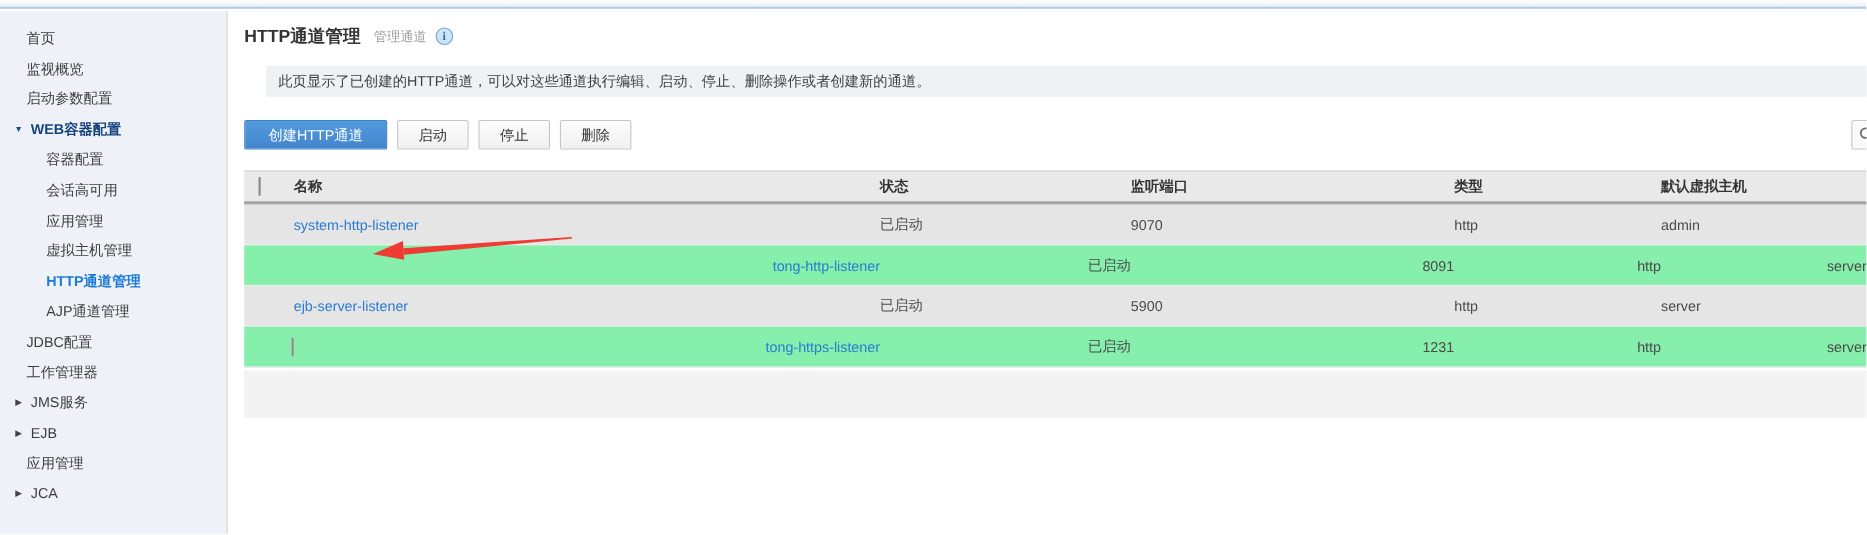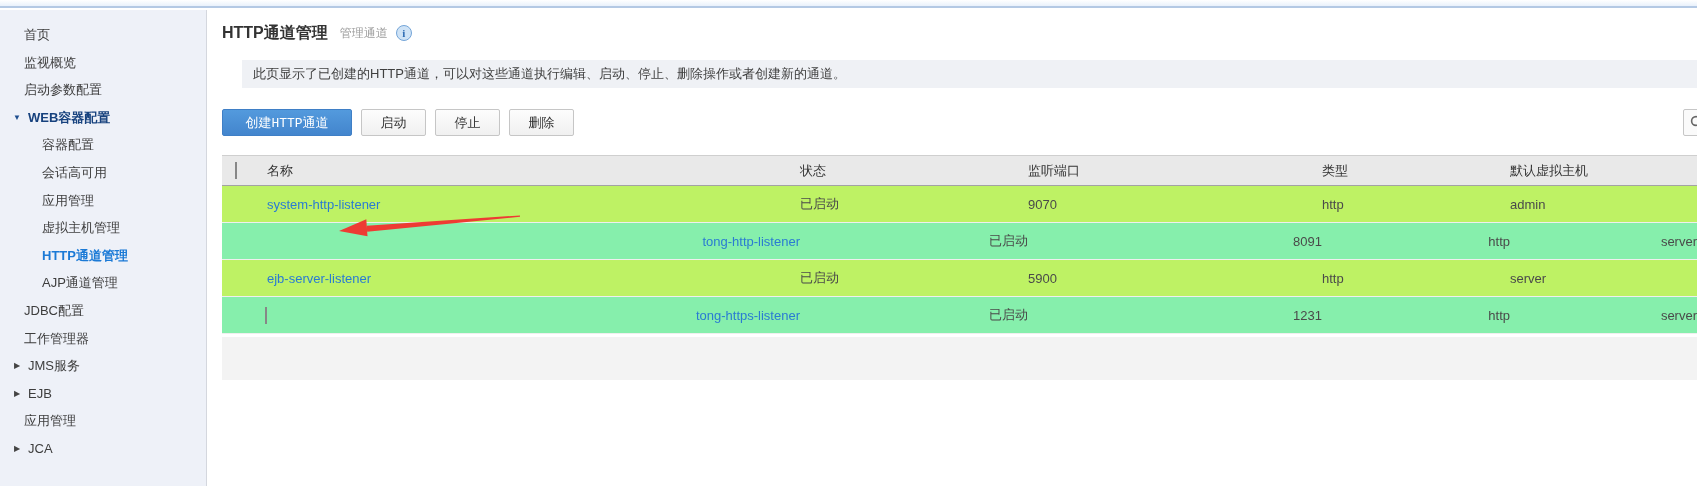--- a/index.html
+++ b/index.html
@@ -38,37 +38,37 @@
                line-height:14px; font-family:"Liberation Serif",serif; }
 
   
   .desc-bar { position:absolute; left:222px; top:60px; width:1468px; height:28px;
               background:#eff1f5; color:#3f3f3f; font-size:13px; line-height:28px;
               padding-left:11px;margin-left:20px; }
 
   
   .toolbar { position:absolute; left:222px; top:109px; height:27px; display:flex; }
   .btn { height:27px; font-size:13px; border-radius:2px; cursor:pointer;
-         display:inline-flex; align-items:center; justify-content:center;font-family:Liberation Mono, monospace; }
+         display:inline-flex; align-items:center; justify-content:center; }
   .btn-primary { width:130px; color:#fff; background:linear-gradient(#539add,#4385cd);
                  border:1px solid #3f7fc6; margin-right:9px; }
   .btn-secondary { width:65px; color:#333; background:linear-gradient(#fdfdfd,#f0f0f0);
                    border:1px solid #c6c6c6; margin-right:9px; }
   .search-btn { position:absolute; left:1683px; top:109px; width:34px; height:27px;
                 background:#fafafa; border:1px solid #c6c6c6; border-radius:2px;
                 display:flex; align-items:center; padding-left:6px; cursor:pointer; }
 
   
   .tbl { position:absolute; left:222px; top:155px; width:1475px; }
   .tbl-grid { display:grid; grid-template-columns:45px 533px 228px 294px 188px 1fr;
               align-items:center; }
   .tbl-header { height:31px; background:#e9e9e9; border-top:1px solid #cfcfcf;
-                border-bottom:1px solid #a3a3a3; font-weight:normal; font-size:13px; color:#333; }
+                border-bottom:3px solid #a3a3a3; font-weight:bold; font-size:13px; color:#333; }
   .row { height:37px; font-size:13px; color:#4a4a4a; border-bottom:1px solid #efefef; }
-  .row.odd  { background:#bef264; }
+  .row.odd  { background:#e5e5e5; }
   .row.even { background:#86efac;text-align:right; }
   .cell-link { color:#2a7bd2; cursor:pointer; }
   .checkbox { width:13px; height:13px; border:1px solid #878787; background:#fff;
               margin-left:13px; cursor:pointer; }
   .tbl-footer { height:43px; background:#f3f3f3; margin-top:3px; }
 
   
   .arrow-overlay { position:absolute; left:318px; top:198px; width:212px; height:42px;
                    pointer-events:none; z-index:5; }
 </style>

